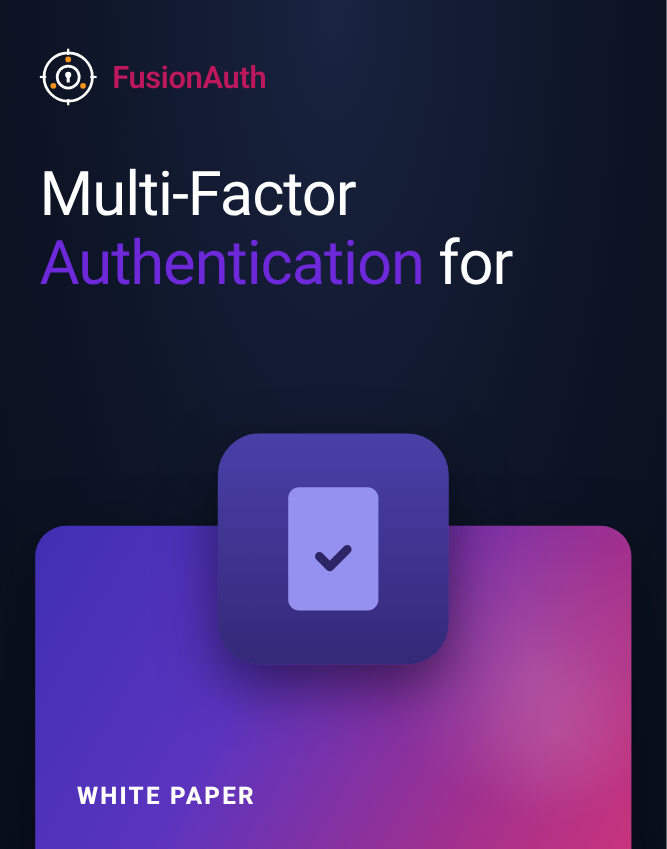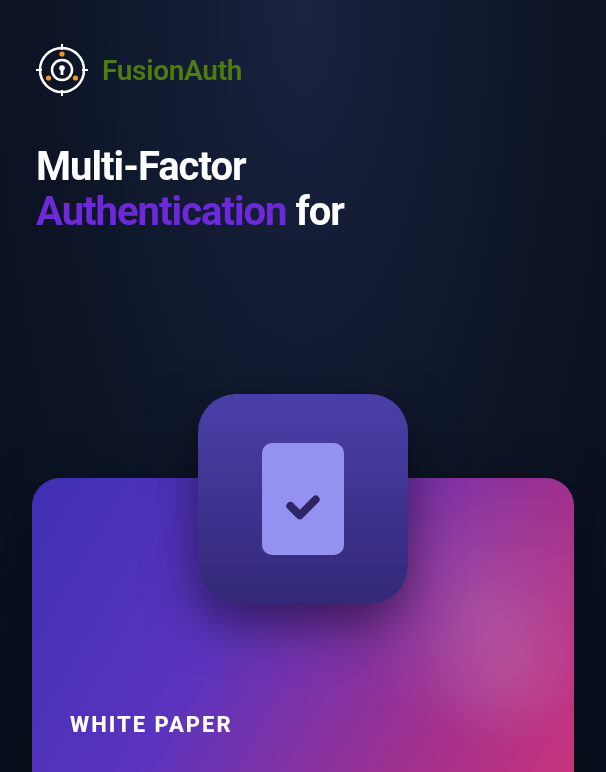--- a/index.html
+++ b/index.html
@@ -15,34 +15,34 @@
   .logo-row {
     position: absolute;
     top: 44px;
     left: 36px;
     display: flex;
     align-items: center;
     gap: 14px;
   }
   .logo-mark { width: 52px; height: 52px; }
   .logo-word {
-    color: #4d7c0f;
+    color: #be185d;
     font-size: 28px;
     font-weight: 600;
     letter-spacing: -0.3px;
   }
 
   .title {
     position: absolute;
     top: 145px;
     left: 36px;
     right: 36px;
     color: #ffffff;
-    font-size: 40px;
-    font-weight: 700;
+    font-size: 56px;
+    font-weight: 400;
     line-height: 1.12;
     letter-spacing: -1px;
   }
   .title .accent { color: #6d28d9; }
 
   .gradient-card {
     position: absolute;
     left: 32px;
     right: 32px;
     top: 478px;

